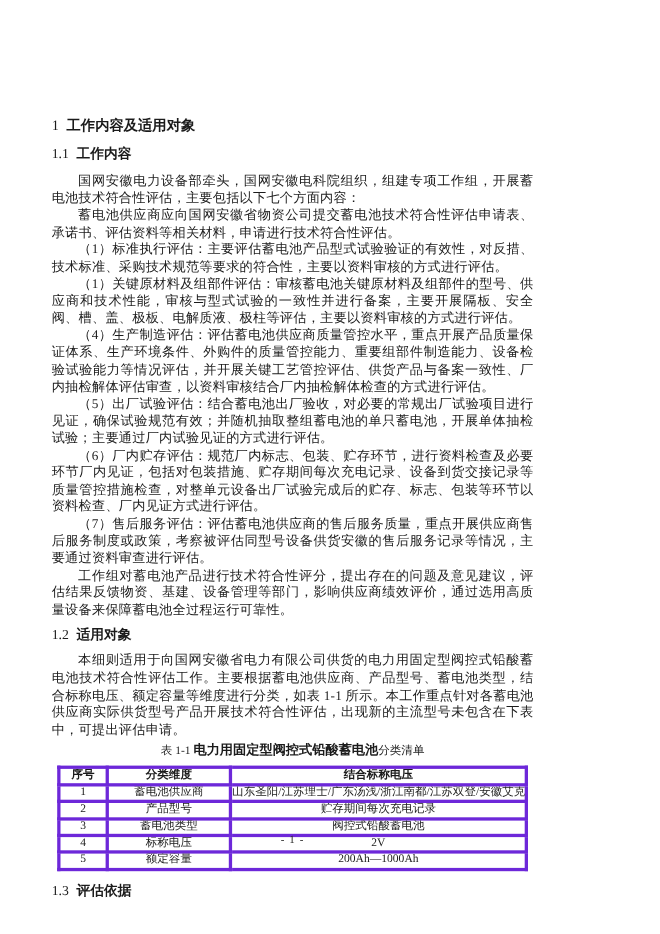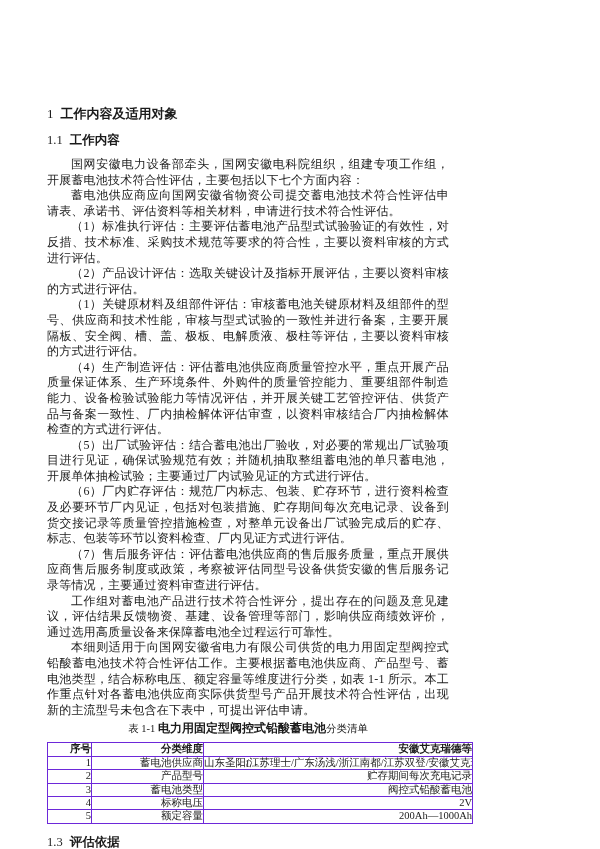--- a/index.html
+++ b/index.html
@@ -3,20 +3,21 @@
 <meta charset="utf-8">
 <style>
   html,body{margin:0;padding:0;background:#ffffff;}
   .page{
     position:relative;
     width:496px;height:849px;
     background:#ffffff;
     overflow:hidden;
     color:#1b1b1b;
     font-family:"Liberation Serif","DejaVu Serif",serif;
+    padding-left:36px;
   }
   .content{
     position:absolute;
     left:47px;right:47px;top:106px;
   }
   h1.doc-h1{
     font-size:13px;line-height:16px;
     margin:0 0 11px 0;
     font-weight:bold;
   }
@@ -57,25 +58,25 @@
     font-size:12px;
   }
   table.class-table{
     width:425px;
     margin:0 auto;
     border-collapse:collapse;
     table-layout:fixed;
   }
   table.class-table th,
   table.class-table td{
-    border:1px solid #6d28d9;
+    border:3px solid #6d28d9;
     font-size:10.5px;
     line-height:12.4px;
     padding:0;
-    text-align:right;
+    text-align:center;
     height:12px;
     overflow:hidden;
     white-space:nowrap;
   }
   table.class-table th{font-weight:bold;}
   .col-no{width:44px;}
   .col-dim{width:112px;}
   .col-range{width:269px;}
   .page-number{
     position:absolute;
@@ -93,44 +94,44 @@
 <div class="page">
   <div class="content">
 
     <h1 class="doc-h1"><span class="h-num">1</span><span class="h-label">工作内容及适用对象</span></h1>
 
     <h2 class="doc-h2"><span class="h-num">1.1</span><span class="h-label">工作内容</span></h2>
 
     <p class="body-p">国网安徽电力设备部牵头，国网安徽电科院组织，组建专项工作组，开展蓄电池技术符合性评估，主要包括以下七个方面内容：</p>
     <p class="body-p">蓄电池供应商应向国网安徽省物资公司提交蓄电池技术符合性评估申请表、承诺书、评估资料等相关材料，申请进行技术符合性评估。</p>
     <p class="body-p">（1）标准执行评估：主要评估蓄电池产品型式试验验证的有效性，对反措、技术标准、采购技术规范等要求的符合性，主要以资料审核的方式进行评估。</p>
-    <p class="body-p">（2）产品设计评估：选取关键设计及指标开展评估，主要以资料审核的方式进行评估。</p>
     <p class="body-p">（1）关键原材料及组部件评估：审核蓄电池关键原材料及组部件的型号、供应商和技术性能，审核与型式试验的一致性并进行备案，主要开展隔板、安全阀、槽、盖、极板、电解质液、极柱等评估，主要以资料审核的方式进行评估。</p>
     <p class="body-p">（4）生产制造评估：评估蓄电池供应商质量管控水平，重点开展产品质量保证体系、生产环境条件、外购件的质量管控能力、重要组部件制造能力、设备检验试验能力等情况评估，并开展关键工艺管控评估、供货产品与备案一致性、厂内抽检解体评估审查，以资料审核结合厂内抽检解体检查的方式进行评估。</p>
     <p class="body-p">（5）出厂试验评估：结合蓄电池出厂验收，对必要的常规出厂试验项目进行见证，确保试验规范有效；并随机抽取整组蓄电池的单只蓄电池，开展单体抽检试验；主要通过厂内试验见证的方式进行评估。</p>
     <p class="body-p">（6）厂内贮存评估：规范厂内标志、包装、贮存环节，进行资料检查及必要环节厂内见证，包括对包装措施、贮存期间每次充电记录、设备到货交接记录等质量管控措施检查，对整单元设备出厂试验完成后的贮存、标志、包装等环节以资料检查、厂内见证方式进行评估。</p>
     <p class="body-p">（7）售后服务评估：评估蓄电池供应商的售后服务质量，重点开展供应商售后服务制度或政策，考察被评估同型号设备供货安徽的售后服务记录等情况，主要通过资料审查进行评估。</p>
     <p class="body-p">工作组对蓄电池产品进行技术符合性评分，提出存在的问题及意见建议，评估结果反馈物资、基建、设备管理等部门，影响供应商绩效评价，通过选用高质量设备来保障蓄电池全过程运行可靠性。</p>
 
+    <h2 class="doc-h2 h2-12"><span class="h-num">1.2</span><span class="h-label">适用对象</span></h2>
 
     <p class="body-p">本细则适用于向国网安徽省电力有限公司供货的电力用固定型阀控式铅酸蓄电池技术符合性评估工作。主要根据蓄电池供应商、产品型号、蓄电池类型，结合标称电压、额定容量等维度进行分类，如表 1-1 所示。本工作重点针对各蓄电池供应商实际供货型号产品开展技术符合性评估，出现新的主流型号未包含在下表中，可提出评估申请。</p>
 
     <div class="table-caption"><span>表 1-1 </span><span class="cap-main">电力用固定型阀控式铅酸蓄电池</span><span>分类清单</span></div>
 
     <table class="class-table">
       <colgroup>
           <col class="col-no">
           <col class="col-dim">
           <col class="col-range">
         </colgroup>
       <thead>
         <tr>
           <th>序号</th>
           <th>分类维度</th>
-          <th>安徽艾克瑞德等</th>
+          <th>结合标称电压</th>
         </tr>
       </thead>
       <tbody>
         <tr>
           <td>1</td>
           <td>蓄电池供应商</td>
           <td>山东圣阳/江苏理士/广东汤浅/浙江南都/江苏双登/安徽艾克瑞德等</td>
         </tr>
         <tr>
           <td>2</td>

